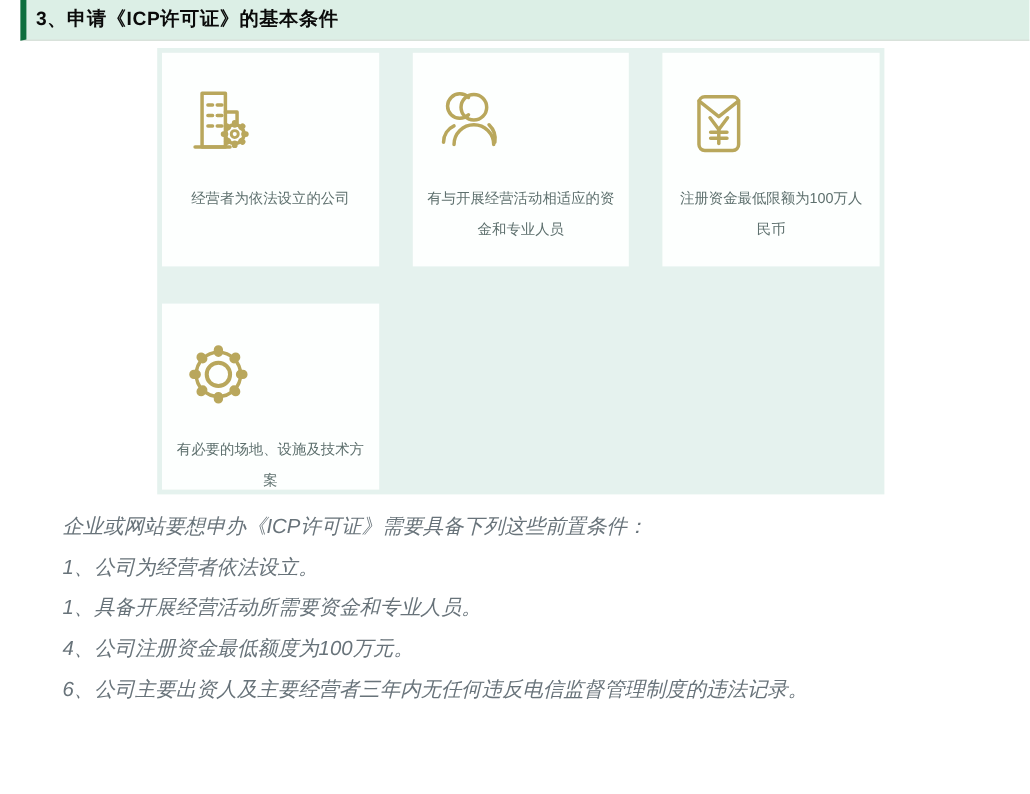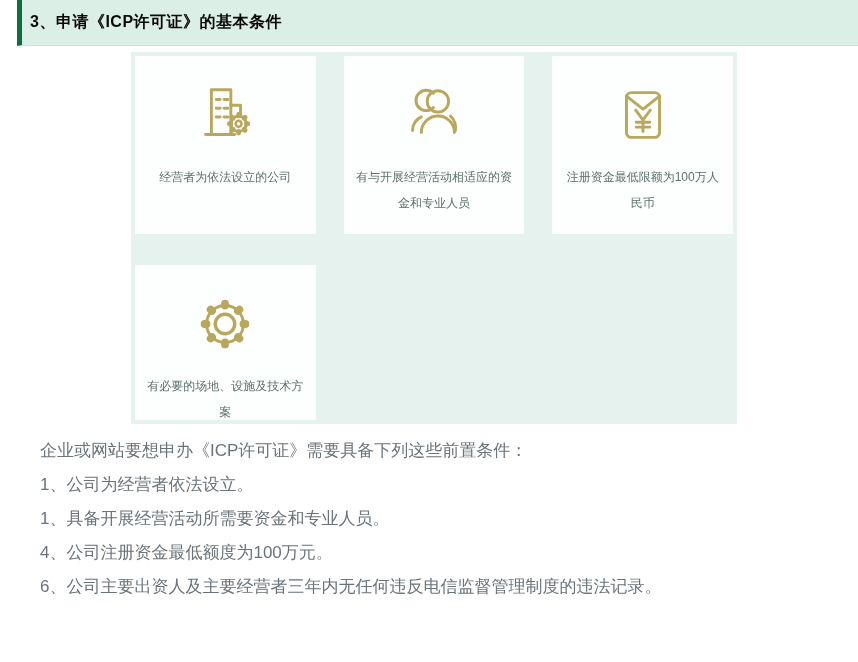--- a/index.html
+++ b/index.html
@@ -10,21 +10,21 @@
     --icon-gold:#b9a75c;
     --card-text:#5e706e;
     --body-text:#68737a;
   }
   *{margin:0;padding:0;box-sizing:border-box;}
   html,body{width:858px;height:662px;overflow:hidden;background:#ffffff;
     font-family:"Liberation Sans","DejaVu Sans",sans-serif;}
   
   .heading{
     margin-left:17px;
-    height:46px;
+    height:34px;
     background:var(--heading-bg);
     border-left:5px solid var(--accent-green);
     border-bottom:1px solid #d6ded8;
     display:flex;align-items:center;
     padding-left:8px;
     font-size:16px;font-weight:bold;color:#0a0a0a;
     letter-spacing:0.5px;
   }
   
   .grid{
@@ -32,21 +32,21 @@
     width:606px;
     background:var(--grid-bg);
     padding:4px;
     display:grid;
     grid-template-columns:repeat(3,1fr);
     grid-template-rows:178px 155px;
     gap:31px 28px;
   }
   .card{
     background:var(--card-bg);
-    display:flex;flex-direction:column;align-items:center;
+    display:flex;flex-direction:column;
     padding:24px 12px 0;
   }
   .icon{
     width:70px;height:70px;flex:0 0 auto;
     color:var(--icon-gold);
     margin-bottom:14px;
     display:flex;align-items:center;justify-content:center;
   }
   .icon svg{width:70px;height:70px;display:block;}
   .card-label{
@@ -55,22 +55,23 @@
     text-align:center;
     max-width:170px;
   }
   
   .text-block{
     margin:16px 0 0 40px;
     color:var(--body-text);
     font-size:17px;
   }
   .text-block p{
-    margin:0 0 13px;
+    margin:0 12px 13px;
     line-height:21px;
+    font-style:italic;
   }
 </style>
 </head>
 <body>
 
 <div class="heading">
   <span>3、申请《ICP许可证》的基本条件</span>
 </div>
 
 <div class="grid">

